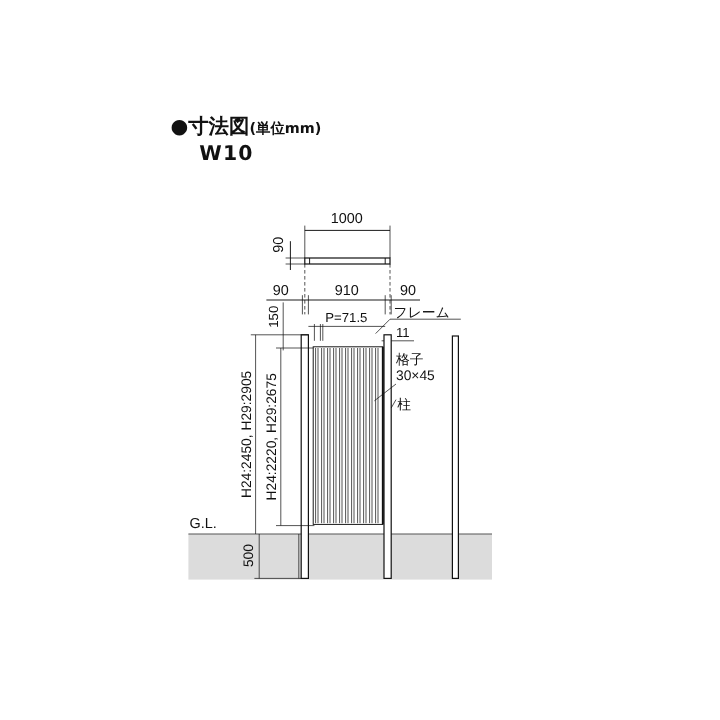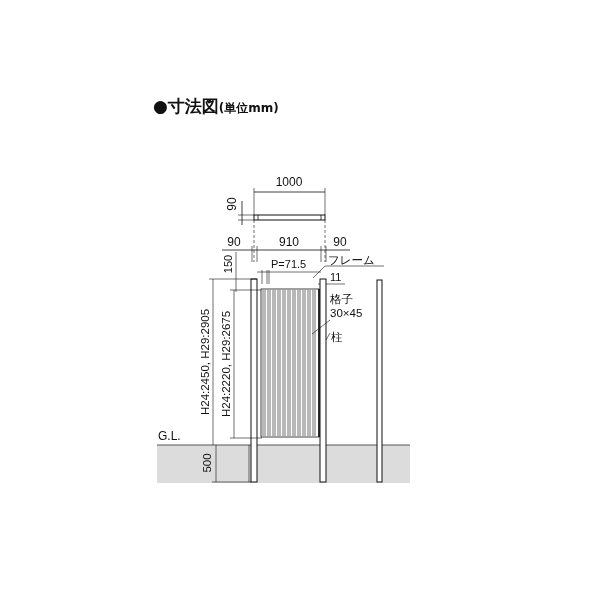--- a/index.html
+++ b/index.html
@@ -1,29 +1,30 @@
 <!DOCTYPE html>
 <html><head>
 <meta charset="utf-8">
 <style>
   html, body { margin:0; padding:0; background:#ffffff; }
   body { width:600px; height:600px; position:relative; overflow:hidden; font-family:"DejaVu Sans", sans-serif; color:#111; }
-  .title-block { position:absolute; left:153px; top:96px; }
+  .title-block { position:absolute; left:142px; top:96px; }
   .title { font-size:17px; font-weight:bold; letter-spacing:0; line-height:20px; white-space:nowrap; }
   .title .unit { font-size:12px; font-weight:bold; }
   .model { font-size:17px; font-weight:bold; margin-left:24px; line-height:22px; letter-spacing:1px; }
   .note { font-size:11.5px; font-weight:bold; margin-left:24px; line-height:16px; }
   svg { position:absolute; left:0; top:0; }
   svg text { font-family:"Liberation Sans", sans-serif; fill:#111; }
 </style>
 </head>
 <body>
 
 <div class="title-block">
   <div class="title"><span>●</span><span>寸法図</span><span class="unit">(単位mm)</span></div>
+  <div class="model">W10</div>
 </div>
 
 <svg width="600" height="600" viewBox="0 0 600 600">
 
   <rect x="157" y="445" width="253" height="38" fill="#dcdcdc"></rect>
   <line x1="157" y1="445" x2="410" y2="445" stroke="#555" stroke-width="1"></line>
   <text x="158" y="440" font-size="12">G.L.</text>
 
   <g>
     <rect x="254" y="215" width="71" height="5" fill="#fff" stroke="#111" stroke-width="1"></rect>

